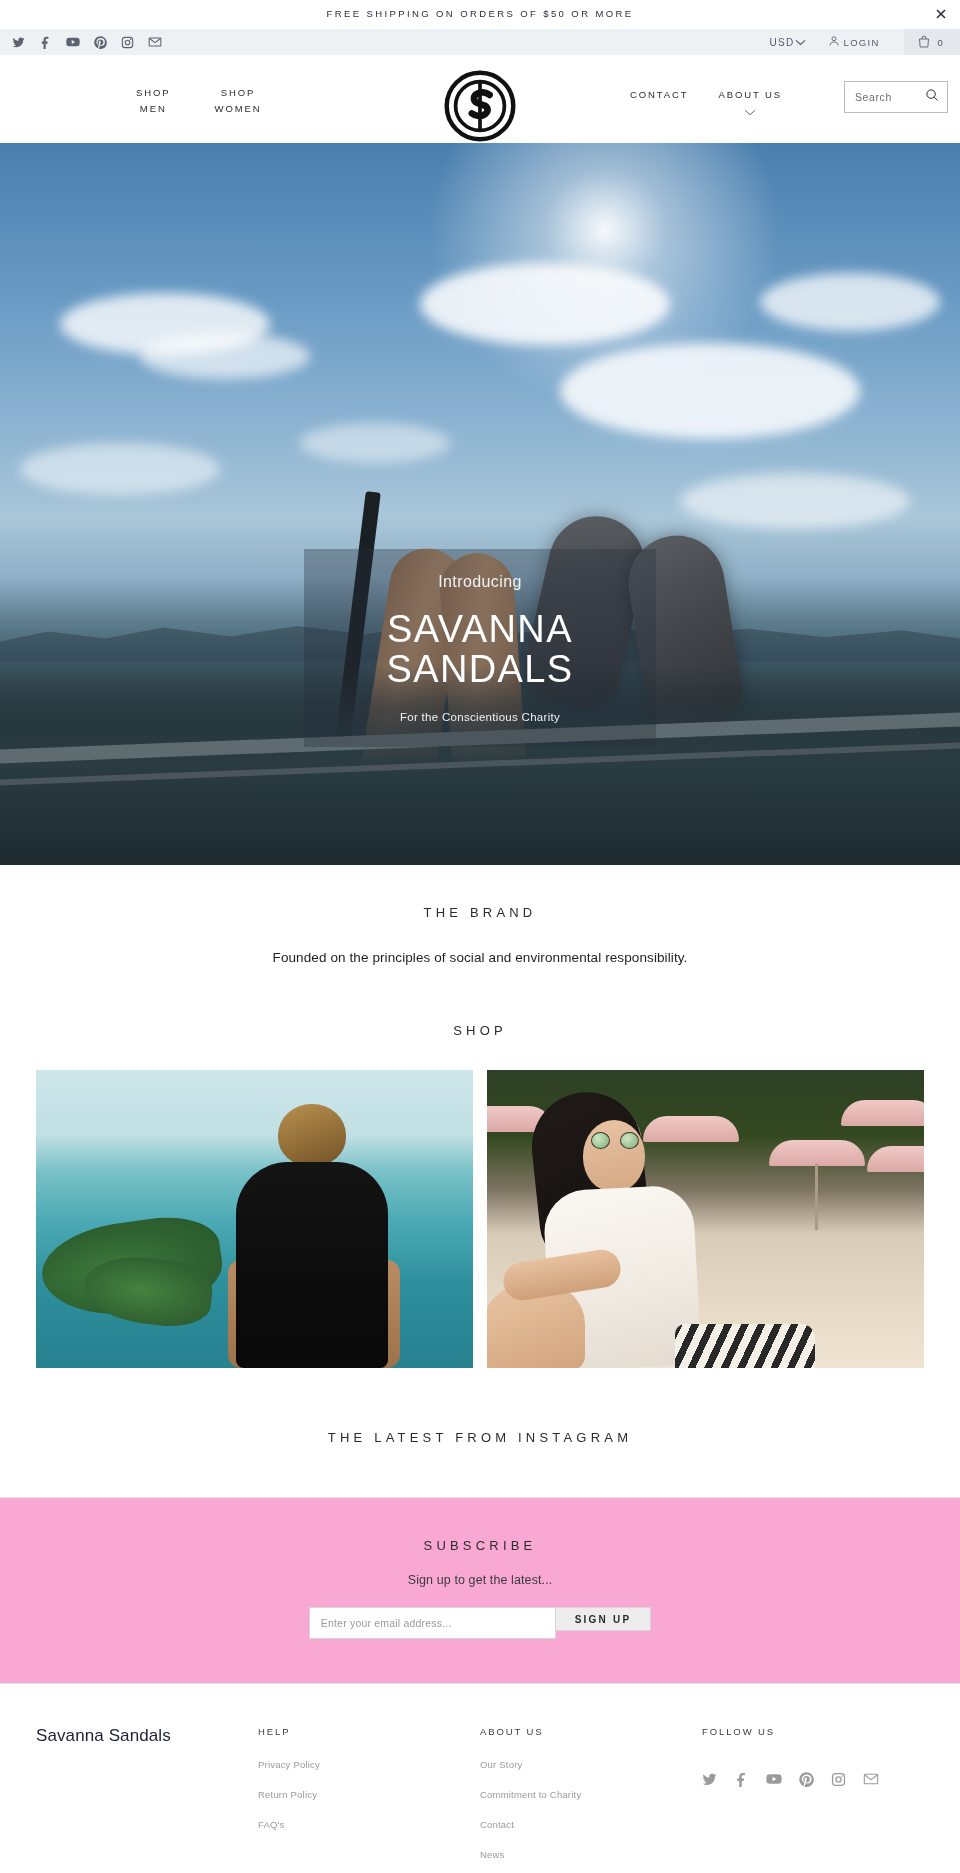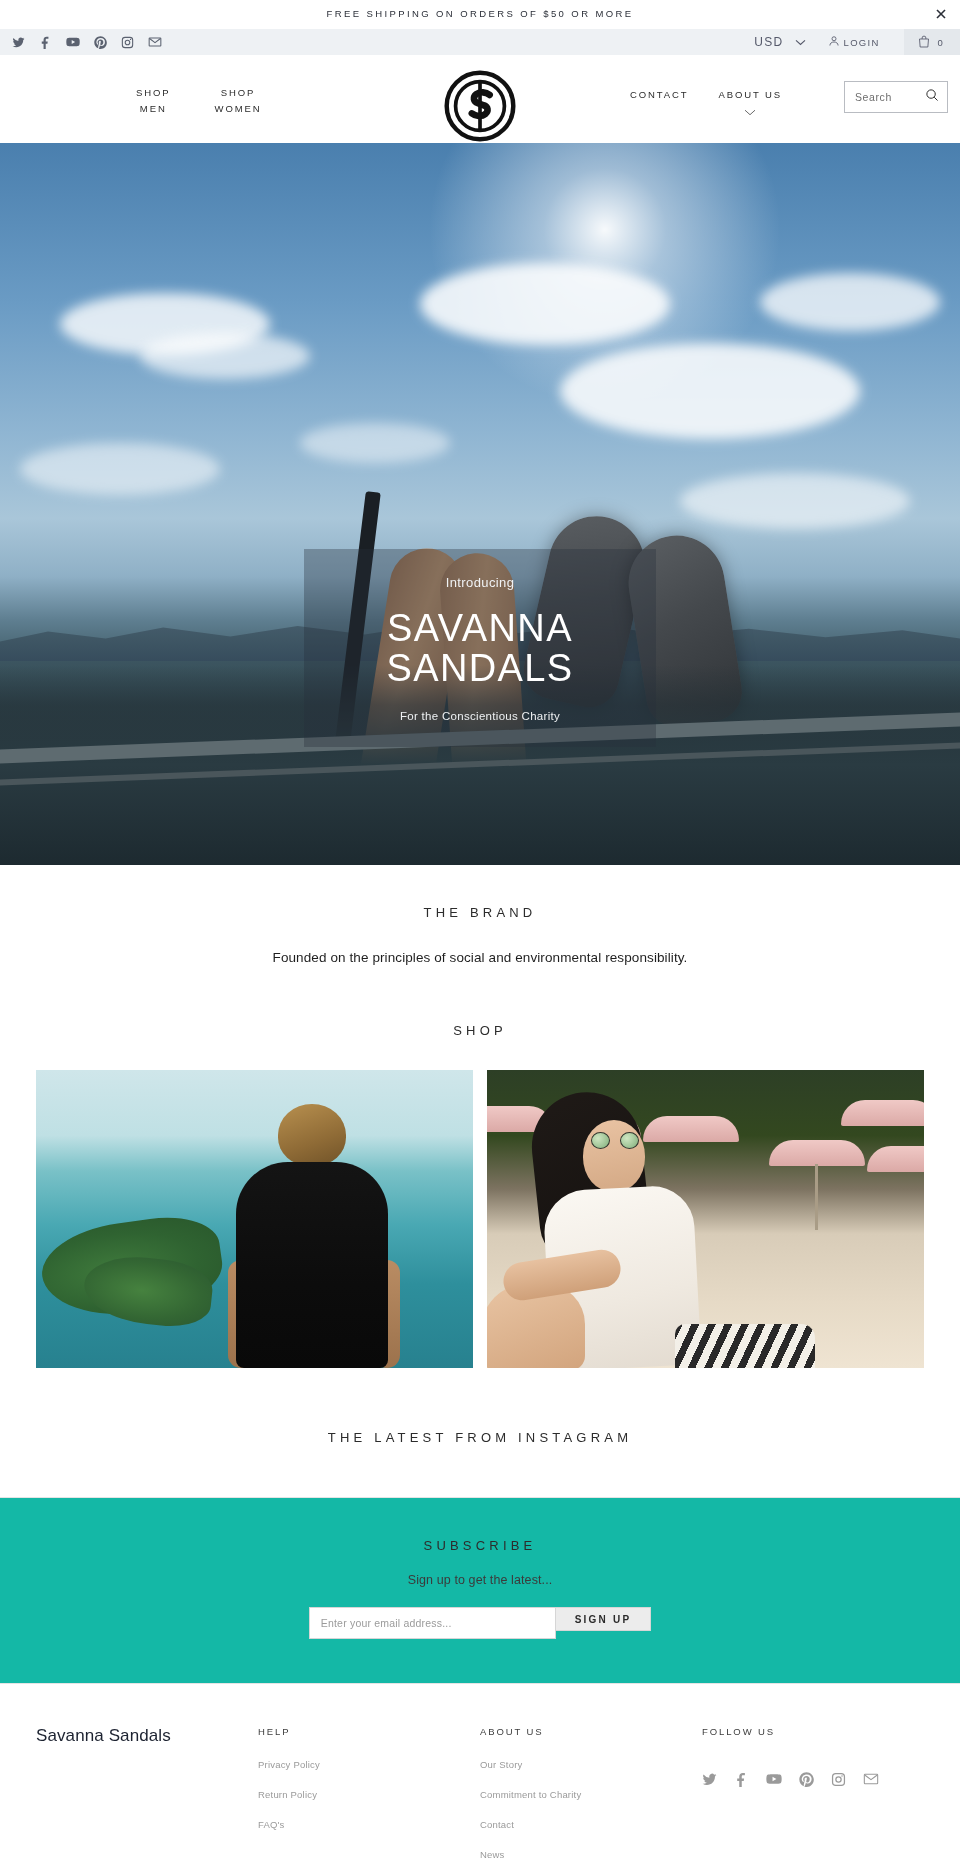--- a/index.html
+++ b/index.html
@@ -46,22 +46,22 @@
     height: 26px;
     display: flex;
     align-items: center;
     justify-content: space-between;
     padding-left: 12px;
   }
   .util-social { display: flex; align-items: center; gap: 14px; }
   .util-social .ico { color: #5b6270; display: flex; align-items: center; cursor: pointer; }
   .util-right { display: flex; align-items: center; height: 26px; }
   .util-currency {
-    display: flex; align-items: flex-start; gap: 11px;
-    font-size: 12px; letter-spacing: 1.3px; color: #55596a; cursor: pointer;
+    display: flex; align-items: flex-start; gap: 0;
+    font-size: 10px; letter-spacing: 1.3px; color: #55596a; cursor: pointer;
     padding-right: 22px;
   }
   .util-login {
     display: flex; align-items: center; gap: 4px;
     font-size: 9.5px; letter-spacing: 1.3px; color: #55596a; cursor: pointer;
     padding-right: 24px;
   }
   .util-cart {
     display: flex; align-items: center; gap: 8px;
     font-size: 9.5px; letter-spacing: 1.1px; color: #55596a; cursor: pointer;
@@ -163,21 +163,21 @@
     box-shadow: 0 0 18px rgba(0,0,0,0.35);
   }
   .hero-overlay {
     position: absolute; left: 304px; top: 406px;
     width: 352px; height: 198px;
     background: rgba(38,48,58,0.34);
     display: flex; flex-direction: column; align-items: center; justify-content: center;
     text-align: center; color: #ffffff;
   }
   .hero-pre {
-    font-size: 13px; letter-spacing: 0.4px; color: #f0f2f4;
+    font-size: 16px; letter-spacing: 0.4px; color: #f0f2f4;
     margin-bottom: 18px; font-weight: 400;
   }
   .hero-title {
     font-size: 38px; line-height: 40px; letter-spacing: 1.4px;
     font-weight: 400; color: #ffffff;
   }
   .hero-sub {
     font-size: 11.5px; letter-spacing: 0.3px; color: #eef0f2;
     margin-top: 22px;
   }
@@ -289,21 +289,21 @@
     position: absolute; left: 188px; bottom: 0; width: 140px; height: 44px;
     background:
       repeating-linear-gradient(115deg, #18181a 0 7px, #f4f1ea 7px 15px);
     opacity: 0.92; border-radius: 10px 14px 0 0;
   }
 
   .insta-sec { padding: 62px 0 52px; }
 
   
   .newsletter {
-    background: #14b8a6;
+    background: #f9a8d4;
     border-top: 1px solid #e4e4e4;
     border-bottom: 1px solid #e4e4e4;
     padding: 40px 0 44px;
     text-align: center;
   }
   .nl-sub { font-size: 12.5px; color: #3b3b3b; margin-top: 20px; letter-spacing: 0.1px; }
   .nl-form {
     margin-top: 20px; display: flex; justify-content: center; align-items: stretch;
   }
   .nl-input {

